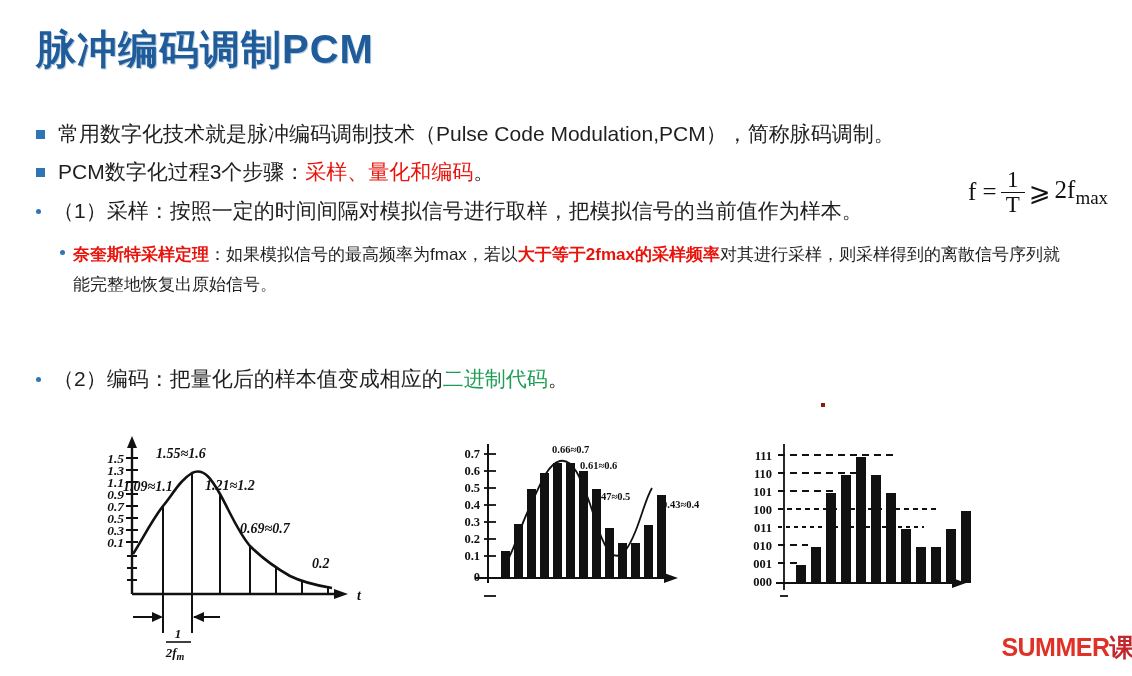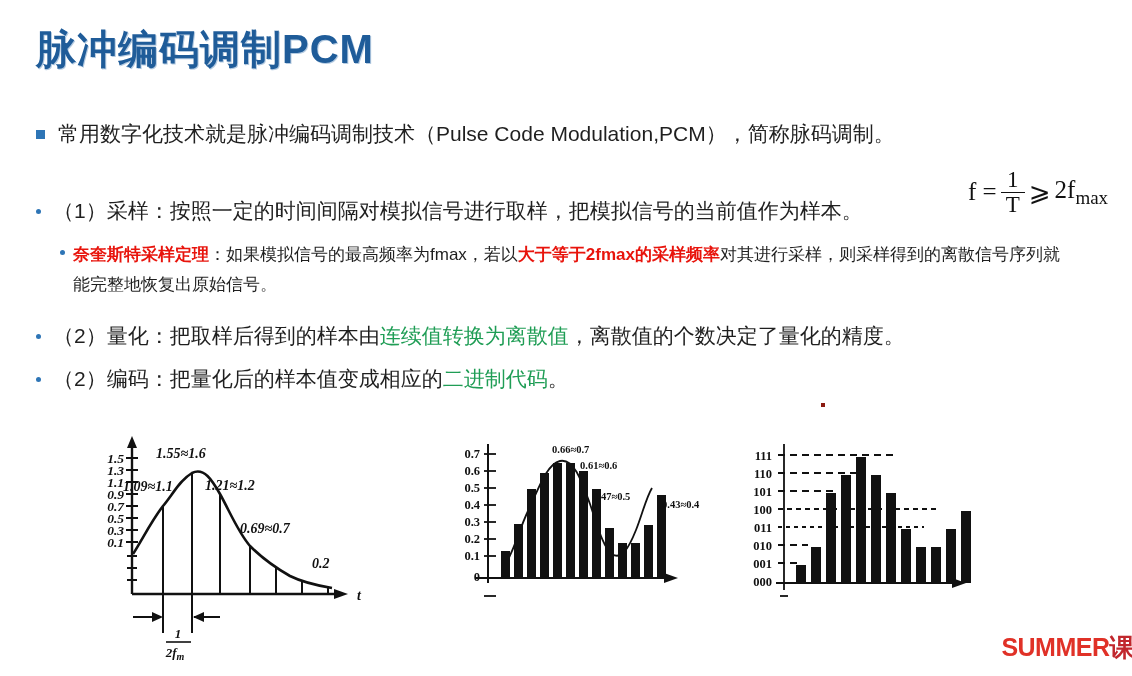--- a/index.html
+++ b/index.html
@@ -131,41 +131,41 @@
 
   <div class="title">脉冲编码调制PCM</div>
 
   <div class="bullet-row" style="left:36px; top:120px;">
     <span class="sq-marker"></span>
     <span class="txt">
       <span>常用数字化技术就是脉冲编码调制技术（Pulse Code Modulation,PCM），简称脉码调制。</span>
     </span>
   </div>
 
+  <div class="bullet-row" style="left:36px; top:158px;">
+    <span class="sq-marker"></span>
+    <span class="txt">
+      <span>PCM数字化过程3个步骤：</span><span class="red">采样、量化和编码</span><span>。</span>
+    </span>
+  </div>
 
   <div class="bullet-row" style="left:36px; top:197px;">
     <span class="dot-marker"></span>
     <span class="txt">
       <span>（1）采样：按照一定的时间间隔对模拟信号进行取样，把模拟信号的当前值作为样本。</span>
     </span>
   </div>
 
   <div class="bullet-row wrap-text" style="left:60px; top:240px; width:1000px; font-size:17px; line-height:30px;">
     <span class="dot-marker small"></span>
     <span class="txt wrap-text" style="display:block;">
       <span class="red-b">奈奎斯特采样定理</span><span>：如果模拟信号的最高频率为fmax，若以</span><span class="red-b">大于等于2fmax的采样频率</span><span>对其进行采样，则采样得到的离散信号序列就能完整地恢复出原始信号。</span>
     </span>
   </div>
 
-  <div class="bullet-row" style="left:36px; top:322px;">
-    <span class="dot-marker"></span>
-    <span class="txt">
-      <span>（2）量化：把取样后得到的样本由</span><span class="green">连续值转换为离散值</span><span>，离散值的个数决定了量化的精度。</span>
-    </span>
-  </div>
 
   <div class="bullet-row" style="left:36px; top:365px;">
     <span class="dot-marker"></span>
     <span class="txt">
       <span>（2）编码：把量化后的样本值变成相应的</span><span class="green">二进制代码</span><span>。</span>
     </span>
   </div>
 
   <div class="formula">
     <span>f =</span>

